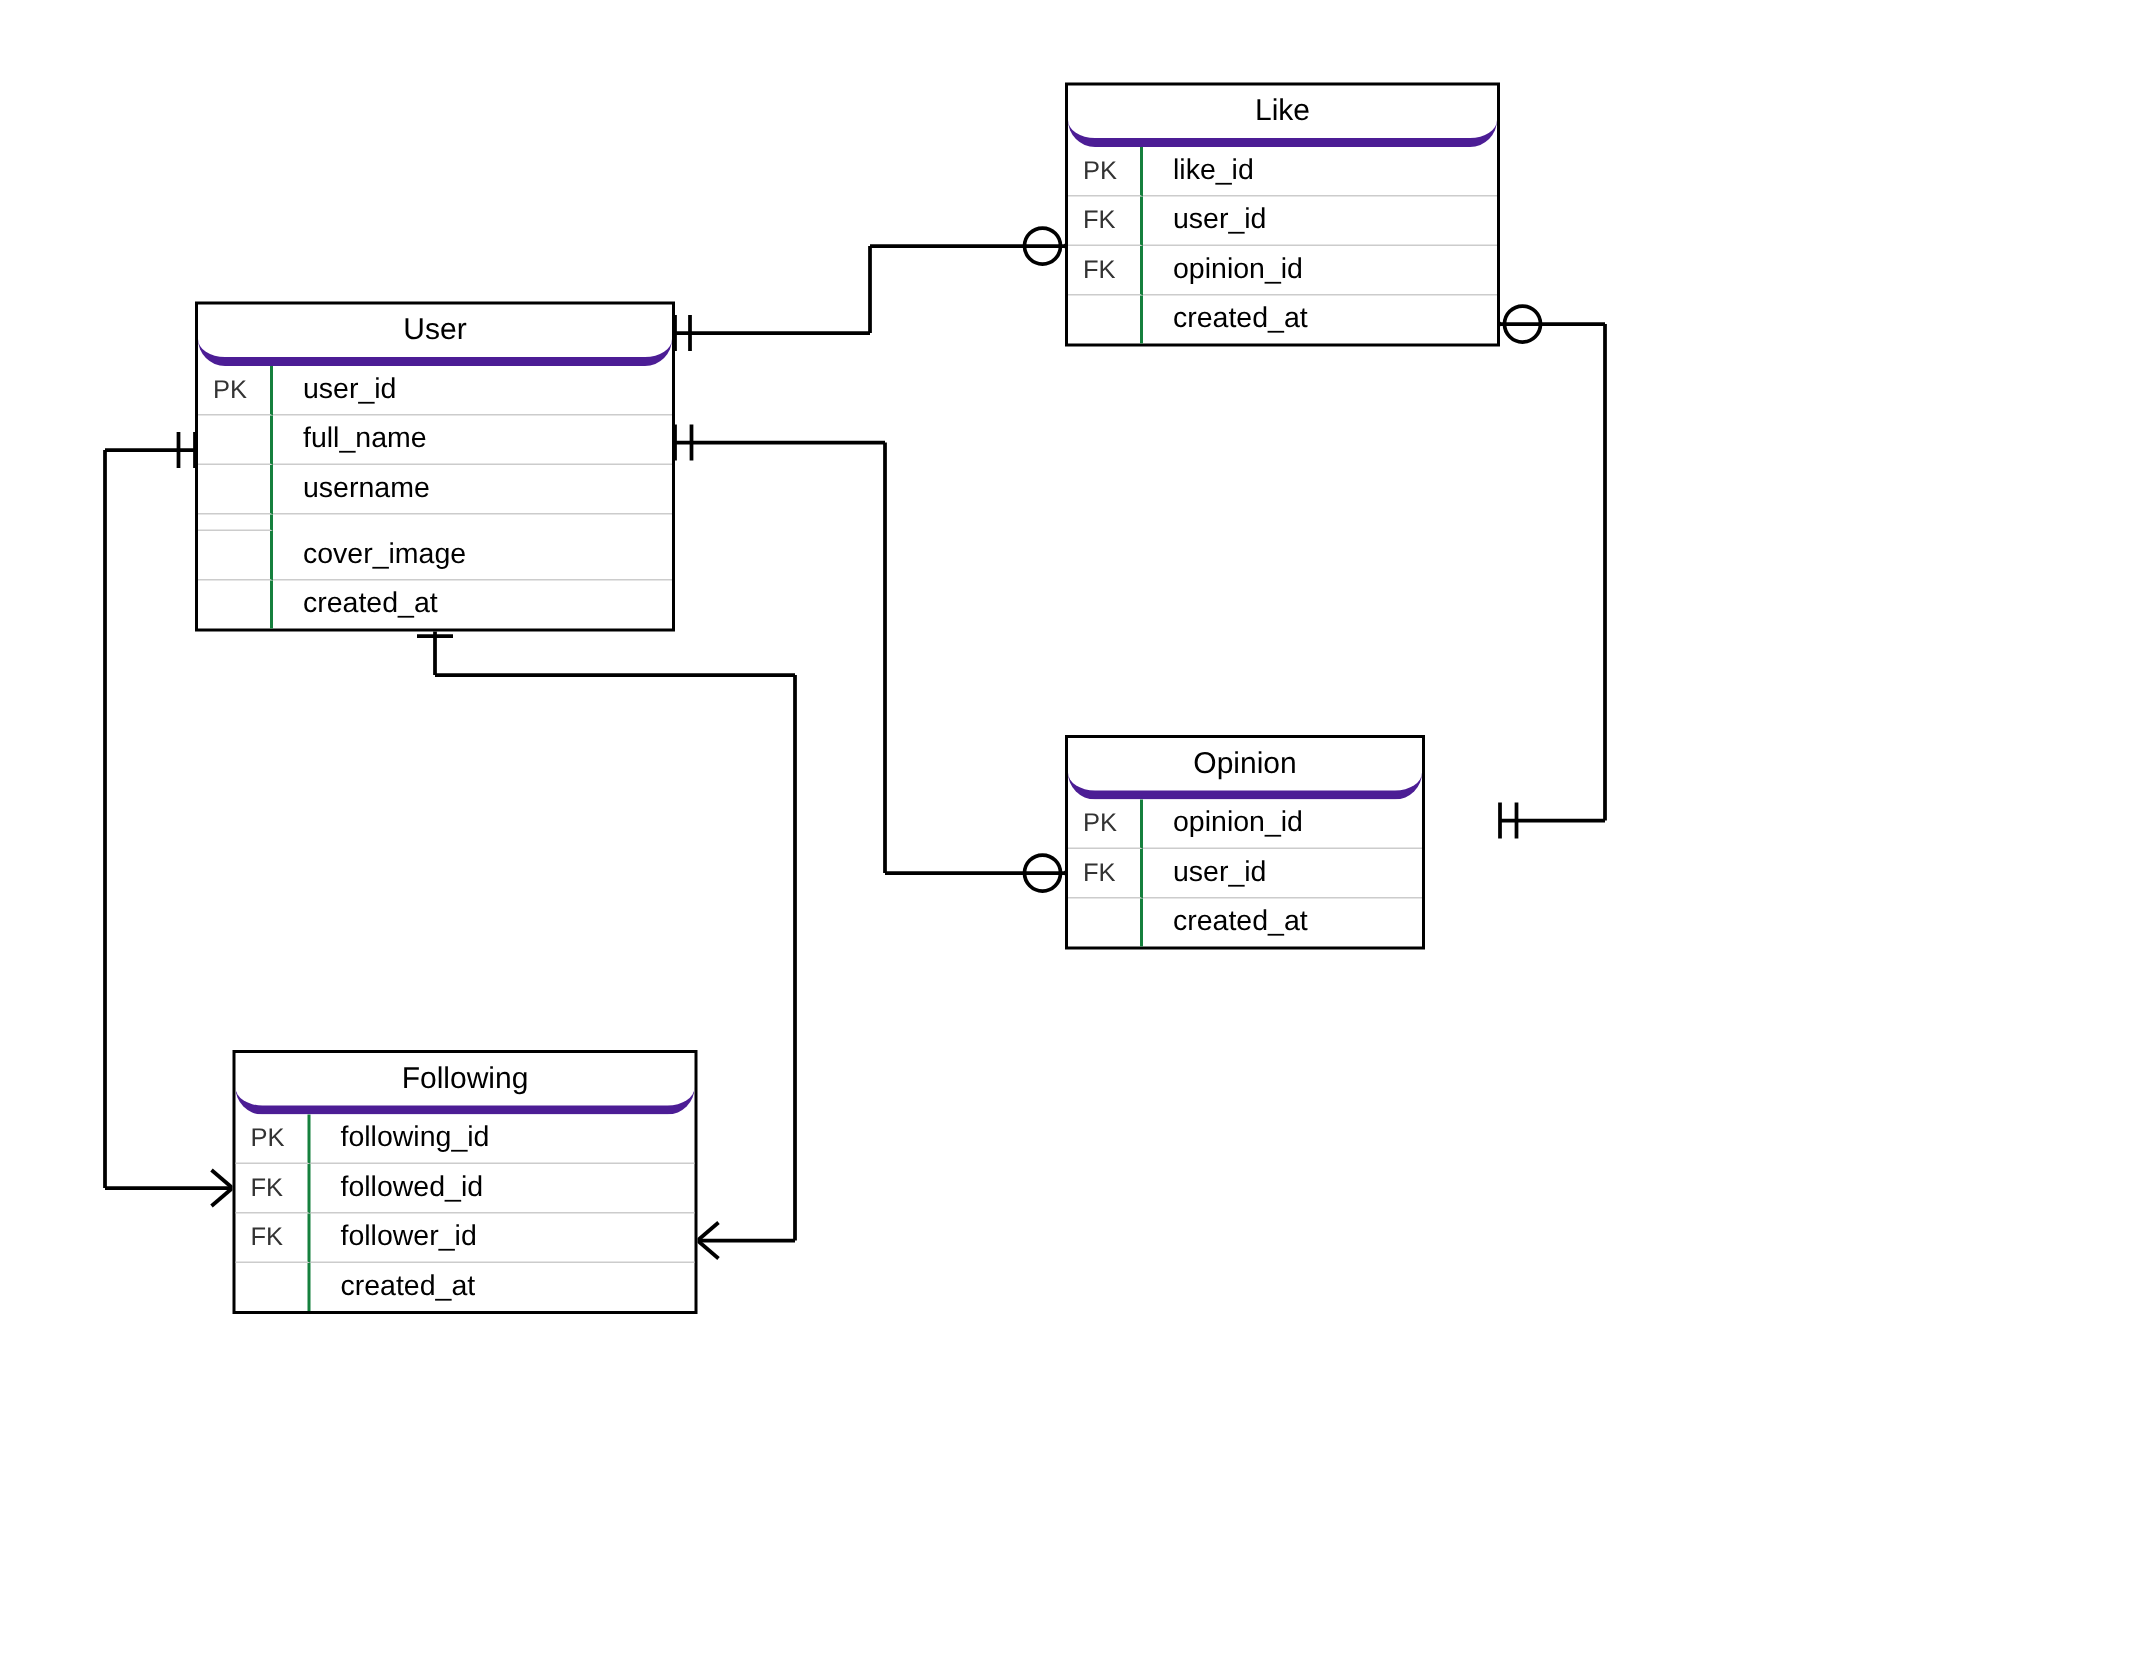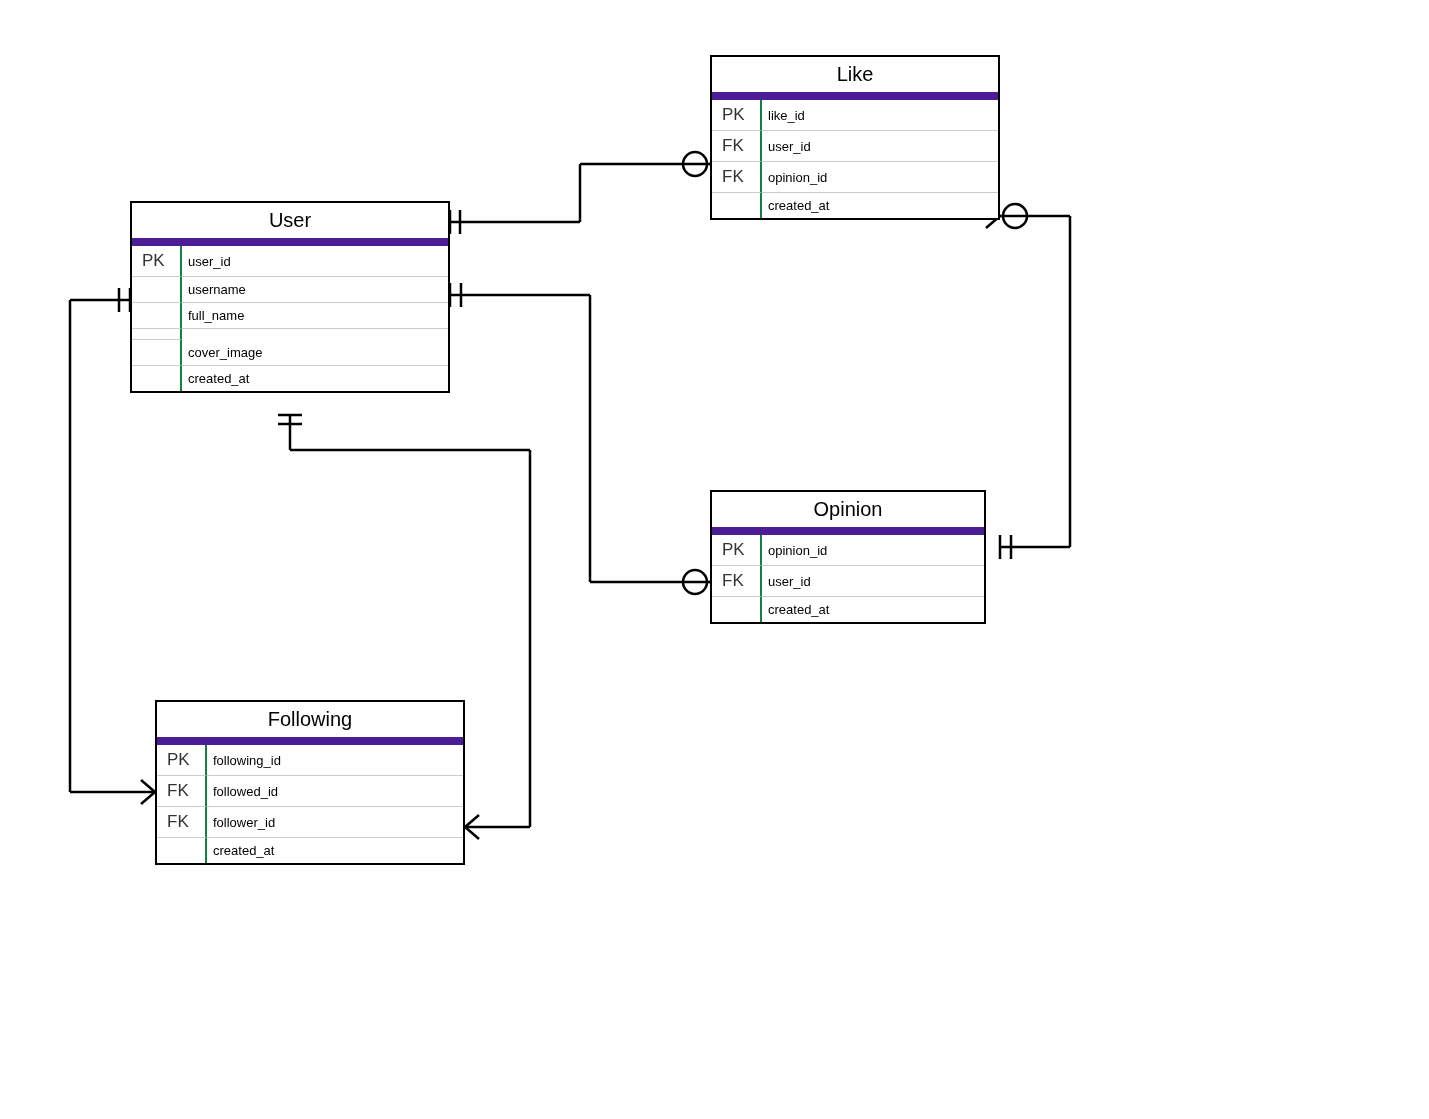--- a/index.html
+++ b/index.html
@@ -25,46 +25,47 @@
       pointer-events: none;
     }
     .er-table {
       position: absolute;
       border: 2px solid #000;
       background: #fff;
     }
     .er-table .table-title {
       text-align: center;
       padding: 6px 24px;
-      border-bottom: 8px solid #4c1d95;
+      border-bottom: 6px solid #4c1d95;
       font-size: 20px;
+      border-radius: 18px;
     }
     .er-table .table-body {
       display: table;
       width: 100%;
     }
     .er-table .table-row {
       display: table-row;
     }
     .er-table .col-key {
       display: table-cell;
       padding: 5px 10px;
       border-right: 2px solid #15803d;
       border-bottom: 1px solid #ccc;
       white-space: nowrap;
       font-size: 17px;
       color: #333;
       width: 50px;
     }
     .er-table .col-field {
       display: table-cell;
-      padding: 5px 6px;
+      padding: 5px 20px;
       border-bottom: 1px solid #ccc;
       white-space: nowrap;
-      font-size: 13px;
+      font-size: 19px;
     }
     .er-table .table-row:last-child .col-key,
     .er-table .table-row:last-child .col-field {
       border-bottom: none;
     }
   </style>
 </head>
 <body>
 
 <div class="diagram-container">
@@ -133,25 +134,25 @@
 
   <div class="er-table" style="left: 130px; top: 165px; width: 320px; margin-top: 36px;">
     <div class="table-title">User</div>
     <div class="table-body">
       <div class="table-row">
         <div class="col-key">PK</div>
         <div class="col-field">user_id</div>
       </div>
       <div class="table-row">
         <div class="col-key"></div>
+        <div class="col-field">full_name</div>
+      </div>
+      <div class="table-row">
+        <div class="col-key"></div>
         <div class="col-field">username</div>
-      </div>
-      <div class="table-row">
-        <div class="col-key"></div>
-        <div class="col-field">full_name</div>
       </div>
       <div class="table-row">
         <div class="col-key"></div>
       </div>
       <div class="table-row">
         <div class="col-key"></div>
         <div class="col-field">cover_image</div>
       </div>
       <div class="table-row">
         <div class="col-key"></div>
@@ -175,21 +176,21 @@
         <div class="col-key">FK</div>
         <div class="col-field">opinion_id</div>
       </div>
       <div class="table-row">
         <div class="col-key"></div>
         <div class="col-field">created_at</div>
       </div>
     </div>
   </div>
 
-  <div class="er-table" style="left: 710px; top: 490px; width: 276px;">
+  <div class="er-table" style="left: 710px; top: 490px; width: 240px;">
     <div class="table-title">Opinion</div>
     <div class="table-body">
       <div class="table-row">
         <div class="col-key">PK</div>
         <div class="col-field">opinion_id</div>
       </div>
       <div class="table-row">
         <div class="col-key">FK</div>
         <div class="col-field">user_id</div>
       </div>

